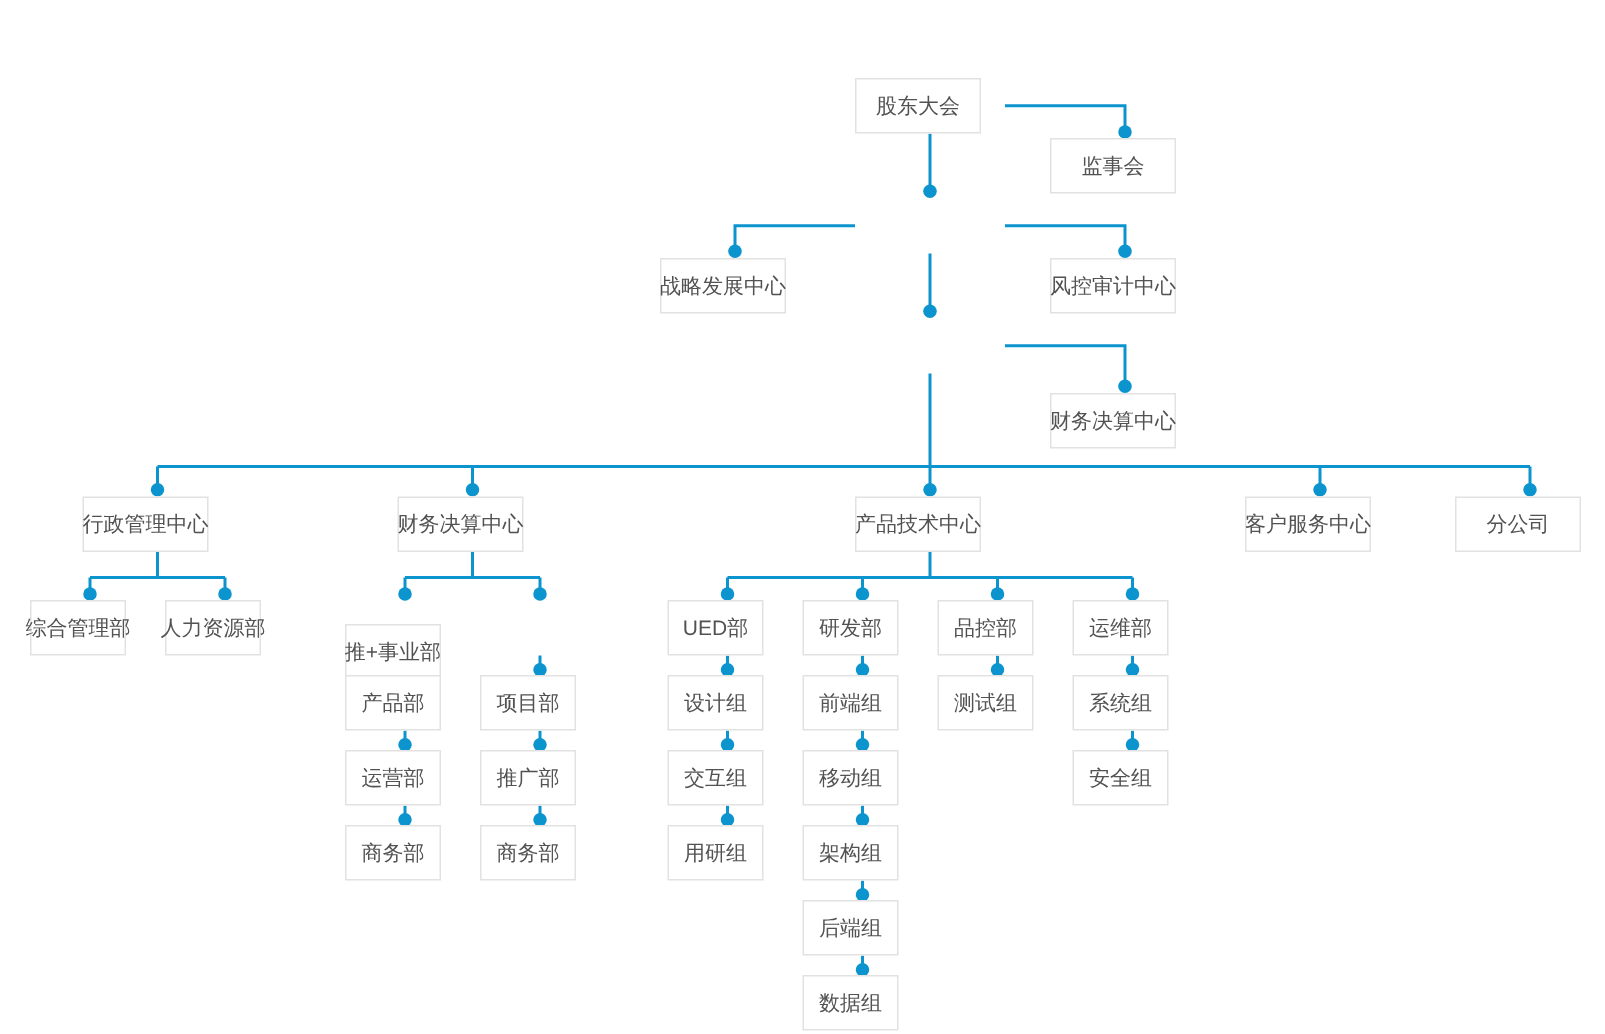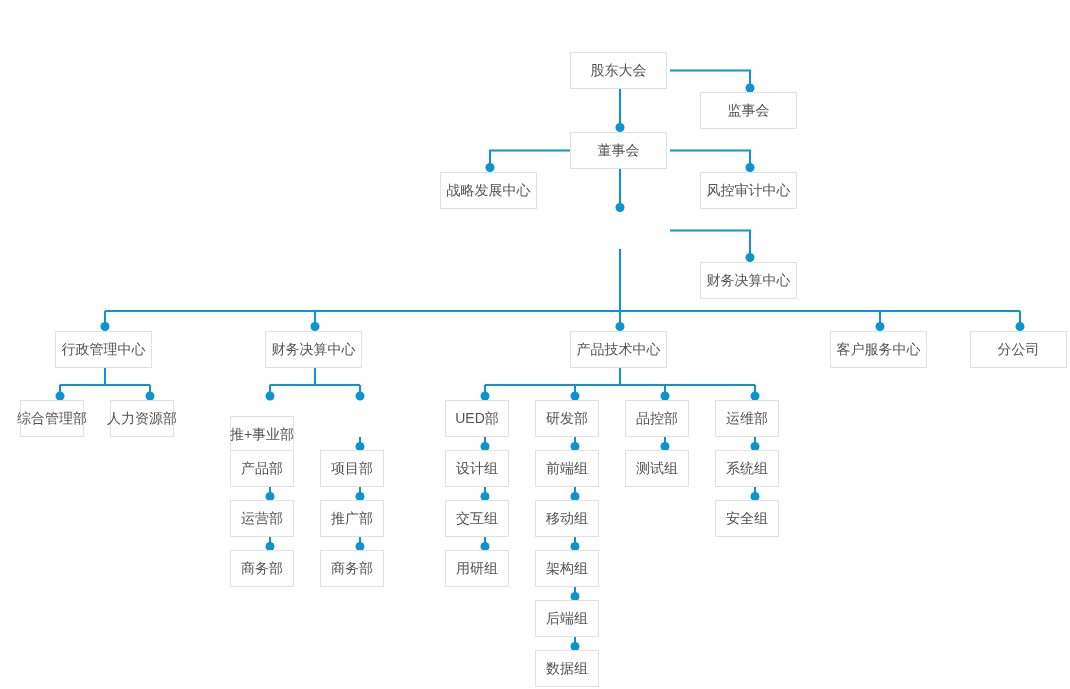--- a/index.html
+++ b/index.html
@@ -27,21 +27,21 @@
     height:37px;
     box-sizing:border-box;
     background:var(--node-background);
     border:1px solid var(--node-border);
     display:flex;align-items:center;justify-content:center;
     font-size:14px;
     color:var(--node-text);
     white-space:nowrap;
     cursor:default;
   }
-  .w100{width:97px;}
+  .w100{width:84px;}
   .w80{width:64px;}
   .node-label{pointer-events:none;}
 </style>
 </head>
 <body>
 
 <div class="stage">
 
   <svg class="connectors" width="1070" height="689" viewBox="0 0 1070 689">
     <g>
@@ -107,23 +107,20 @@
         <circle cx="575" cy="646.5" r="4.5"></circle>
     </g>
   </svg>
 
   <div class="node w100" style="left:570px;top:52px">
       <span class="node-label">股东大会</span>
     </div>
   <div class="node w100" style="left:700px;top:92px">
       <span class="node-label">监事会</span>
     </div>
-  <div class="node w100" style="left:570px;top:132px">
-      <span class="node-label">董事会</span>
-    </div>
   <div class="node w100" style="left:440px;top:172px">
       <span class="node-label">战略发展中心</span>
     </div>
   <div class="node w100" style="left:700px;top:172px">
       <span class="node-label">风控审计中心</span>
     </div>
   <div class="node w100" style="left:700px;top:262px">
       <span class="node-label">财务决算中心</span>
     </div>
 

